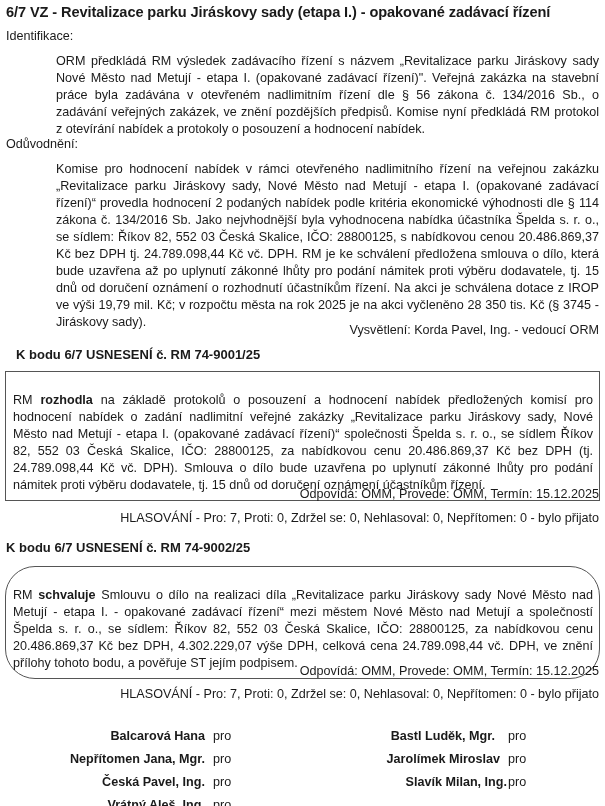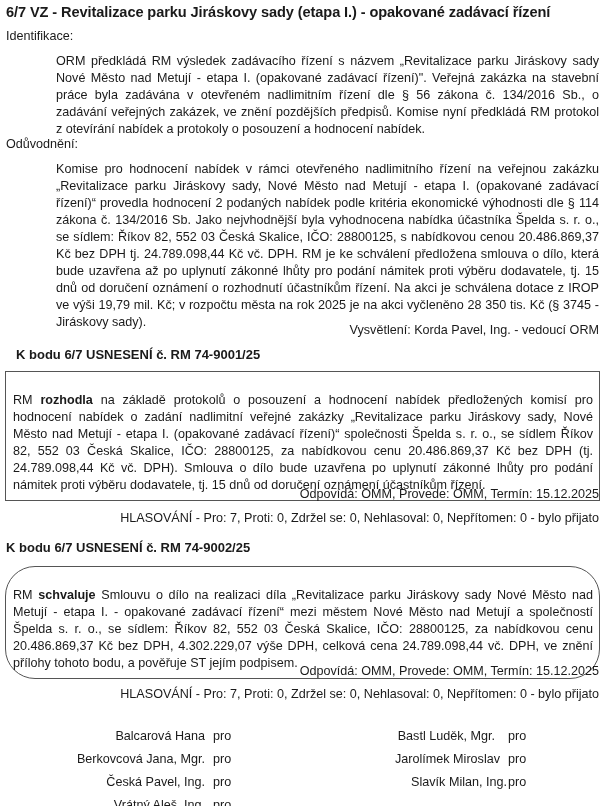--- a/index.html
+++ b/index.html
@@ -51,20 +51,21 @@
       left: 5px;
       width: 580px;
       border: 1px solid #555;
       padding: 20px 6px 6px 7px;
       text-align: justify;
       text-align-last: left;
     }
     .box b { font-weight: bold; }
     .voter-name {
       white-space: nowrap;
+      font-weight: bold;
     }
     .voter-vote {
       white-space: nowrap;
     }
   </style>
 </head>
 <body>
 
 <div class="abs title">6/7 VZ - Revitalizace parku Jiráskovy sady (etapa I.) - opakované zadávací řízení</div>
 
@@ -85,21 +86,21 @@
 
 <div class="abs usn-head" style="top:539px;">K bodu 6/7 USNESENÍ č. RM 74-9002/25</div>
 <div class="abs box" style="top:566px;border-radius:30px;">
   <span>RM </span><b>schvaluje</b><span> Smlouvu o dílo na realizaci díla „Revitalizace parku Jiráskovy sady Nové Město nad Metují - etapa I. - opakované zadávací řízení“ mezi městem Nové Město nad Metují a společností Špelda s. r. o., se sídlem: Říkov 82, 552 03 Česká Skalice, IČO: 28800125, za nabídkovou cenu 20.486.869,37 Kč bez DPH, 4.302.229,07 výše DPH, celková cena 24.789.098,44 vč. DPH, ve znění přílohy tohoto bodu, a pověřuje ST jejím podpisem.</span>
 </div>
 <div class="abs right-line" style="top:663px;">Odpovídá: OMM, Provede: OMM, Termín: 15.12.2025</div>
 <div class="abs right-line" style="top:686px;">HLASOVÁNÍ - Pro: 7, Proti: 0, Zdržel se: 0, Nehlasoval: 0, Nepřítomen: 0 - bylo přijato</div>
 
 <div class="abs voter-name" style="top:728px; right:400px;">Balcarová Hana</div>
 <div class="abs voter-vote" style="top:728px; left:213px;">pro</div>
-<div class="abs voter-name" style="top:751px; right:400px;">Berkovcová Jana, Mgr.</div>
+<div class="abs voter-name" style="top:751px; right:400px;">Nepřítomen Jana, Mgr.</div>
 <div class="abs voter-vote" style="top:751px; left:213px;">pro</div>
 <div class="abs voter-name" style="top:774px; right:400px;">Česká Pavel, Ing.</div>
 <div class="abs voter-vote" style="top:774px; left:213px;">pro</div>
 <div class="abs voter-name" style="top:797px; right:400px;">Vrátný Aleš, Ing.</div>
 <div class="abs voter-vote" style="top:797px; left:213px;">pro</div>
 
 <div class="abs voter-name" style="top:728px; right:110px;">Bastl Luděk, Mgr.</div>
 <div class="abs voter-vote" style="top:728px; left:508px;">pro</div>
 <div class="abs voter-name" style="top:751px; right:105px;">Jarolímek Miroslav</div>
 <div class="abs voter-vote" style="top:751px; left:508px;">pro</div>

